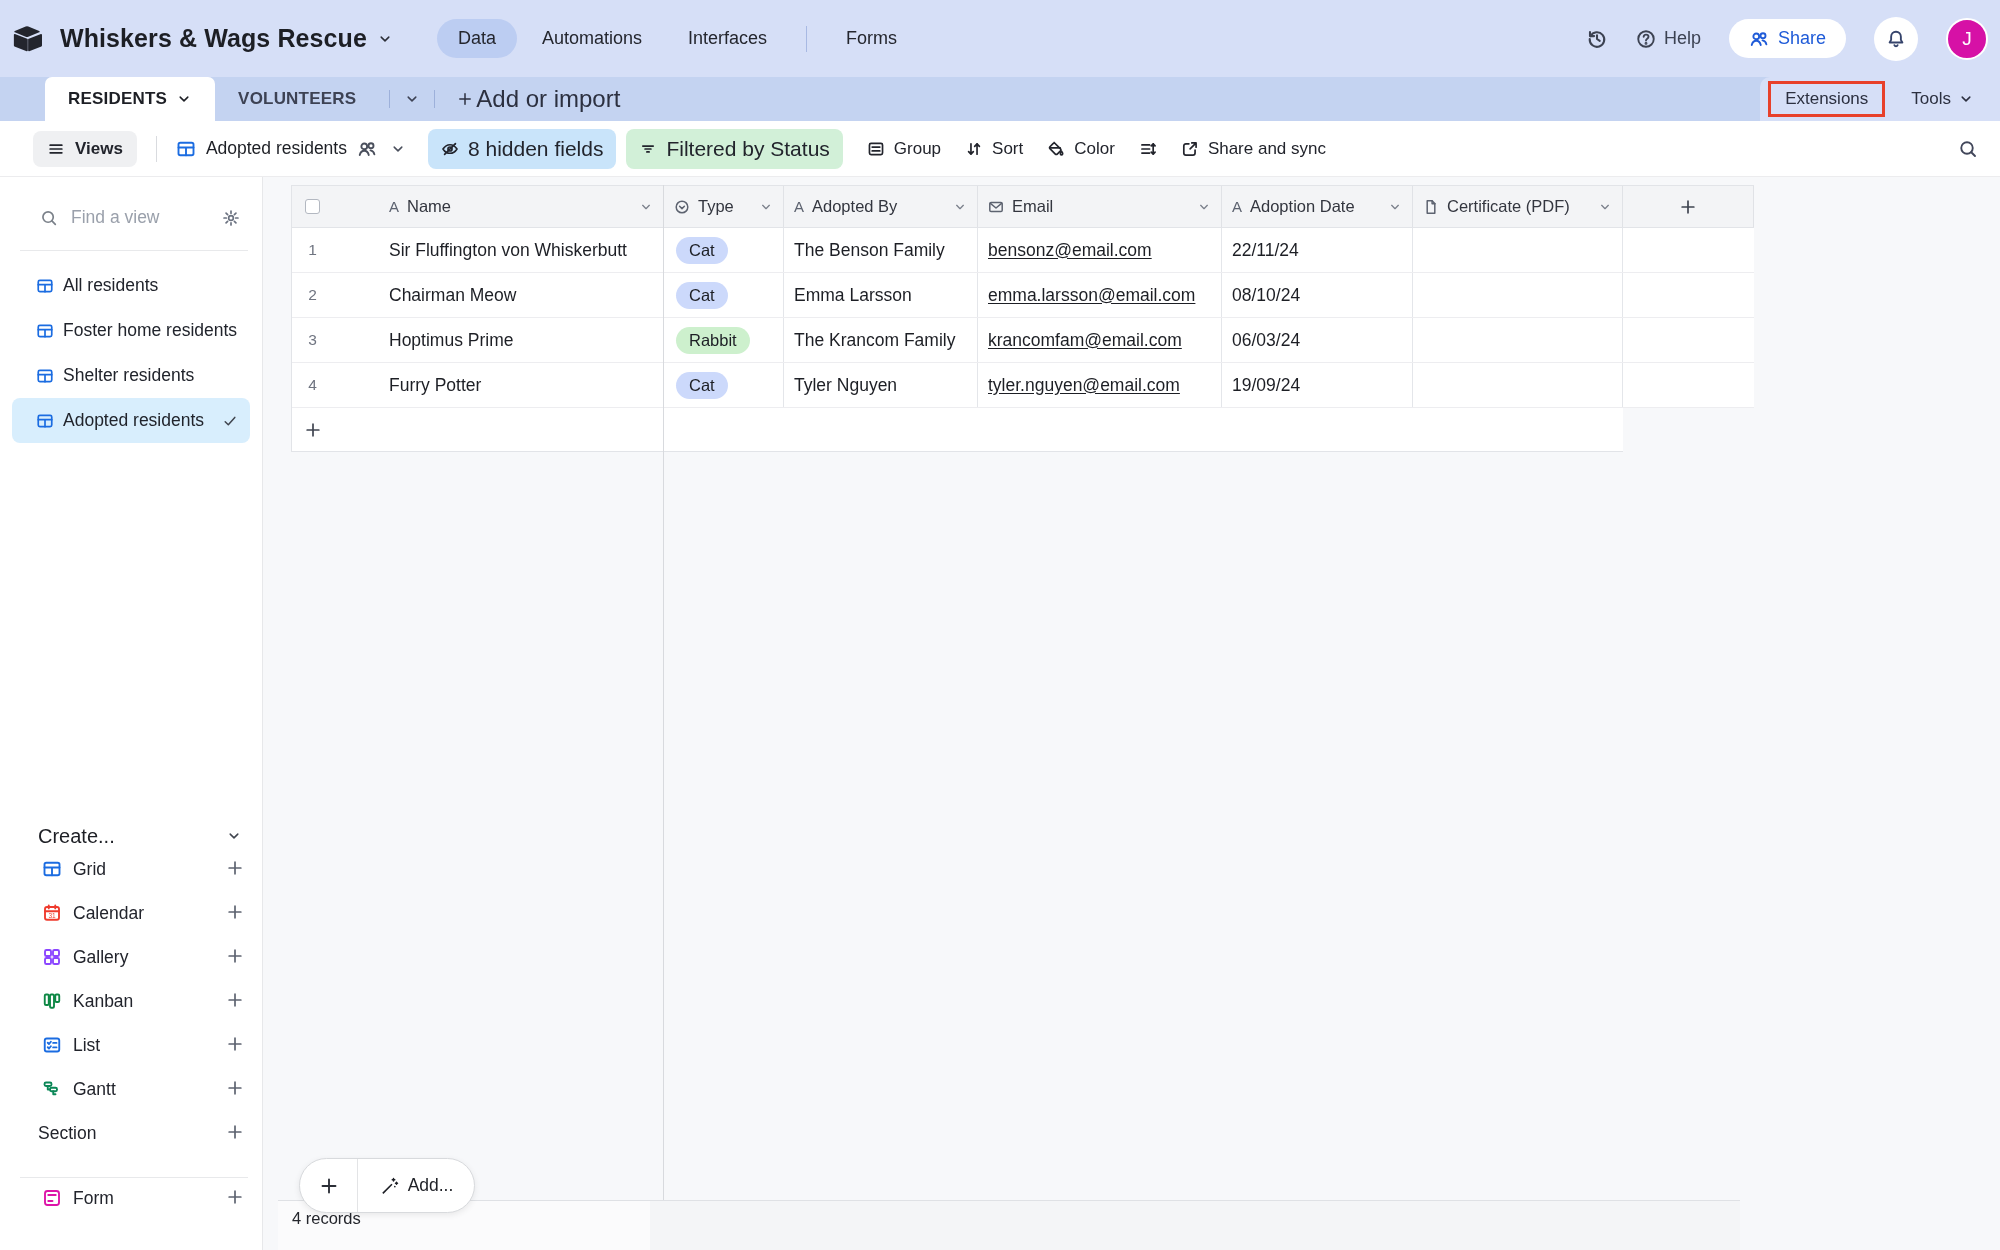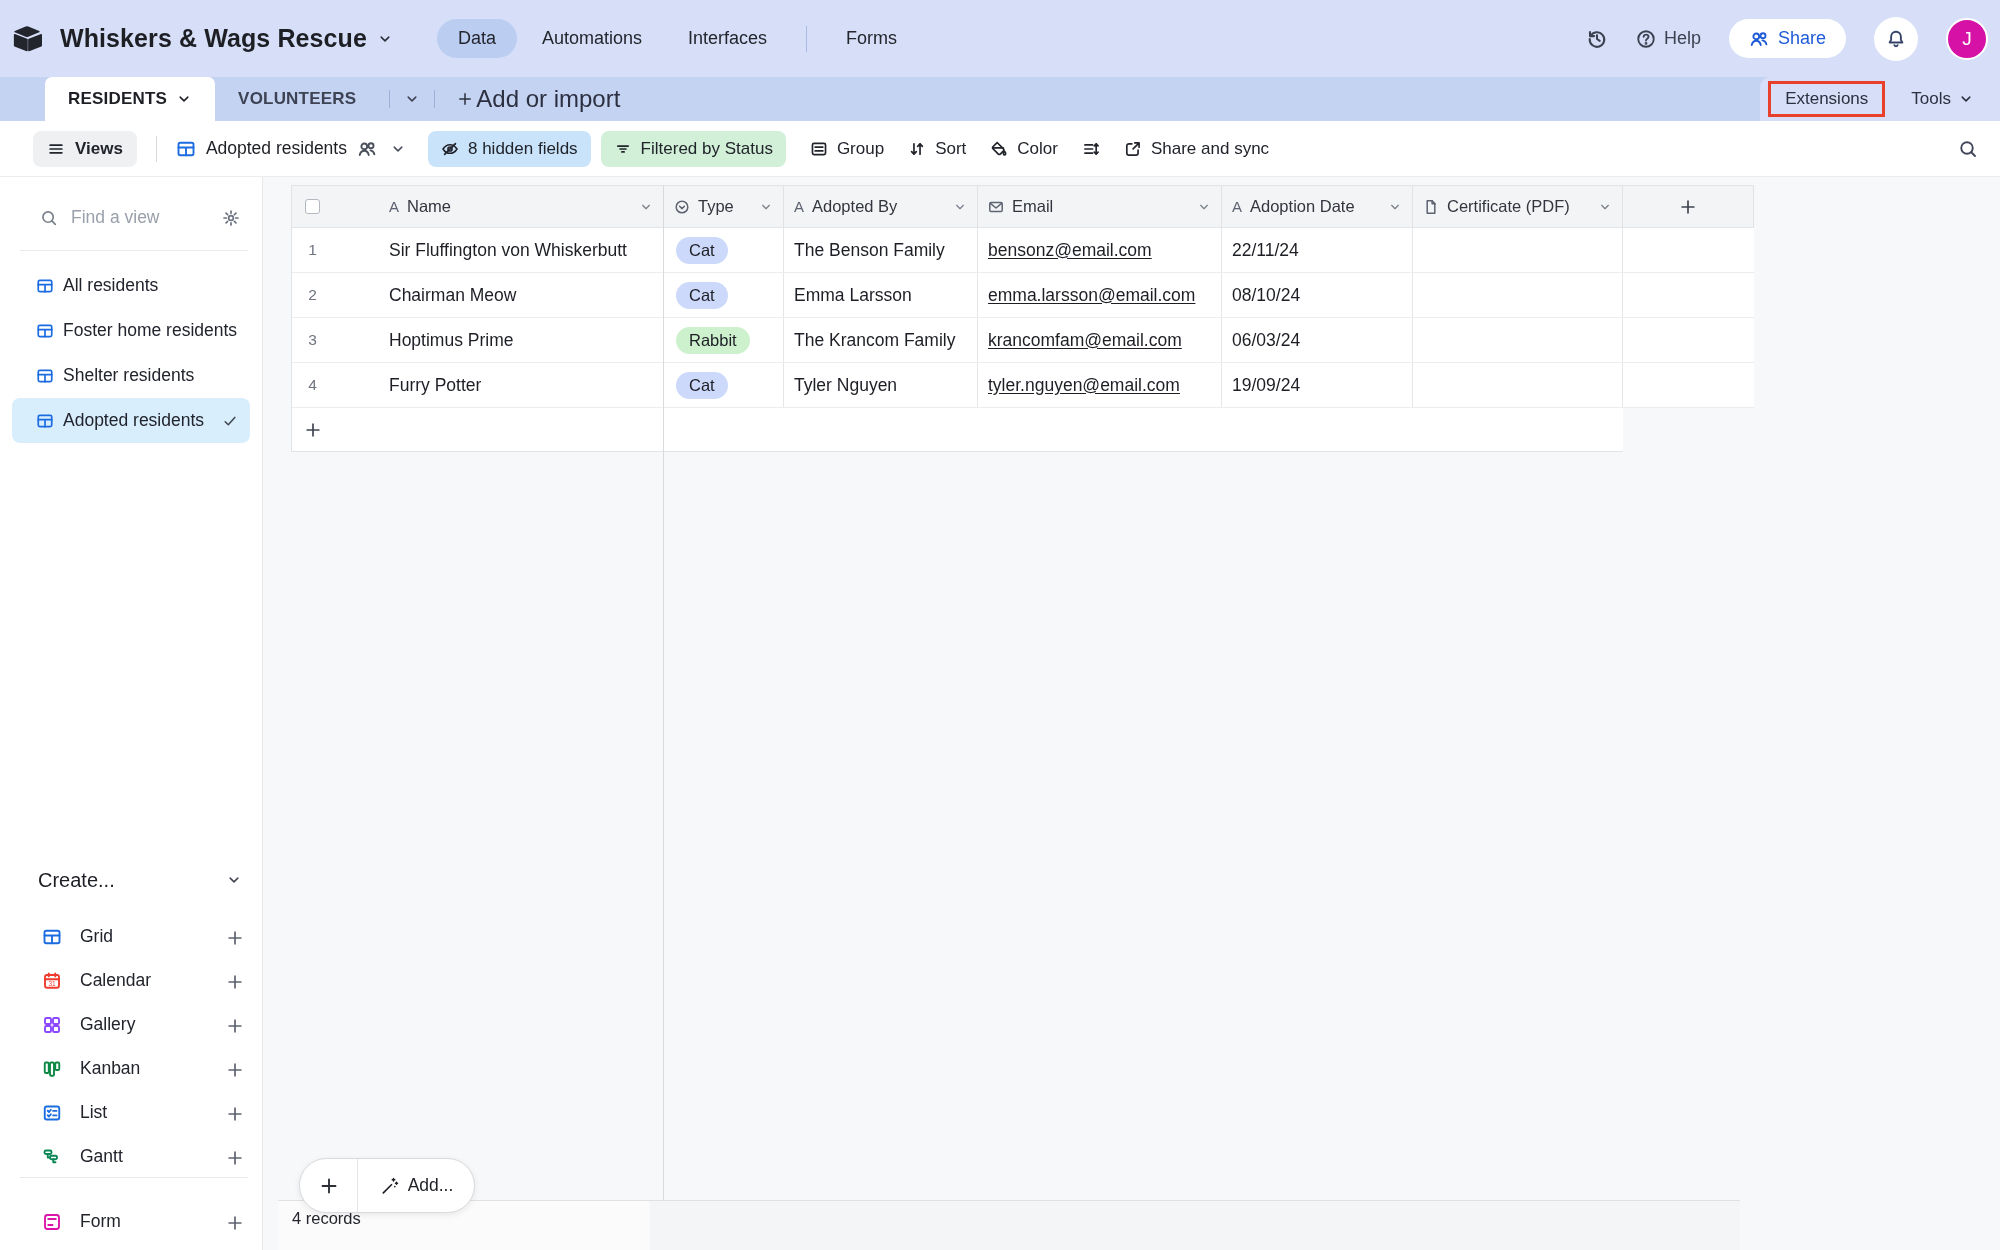--- a/index.html
+++ b/index.html
@@ -38,21 +38,21 @@
   .tools-btn{display:flex;align-items:center;gap:7px;font-size:17px;color:#2c3040}
 
   
   .toolbar{height:56px;background:#fff;display:flex;align-items:center;padding:0 22px 0 33px;border-bottom:1px solid #ececee}
   .views-btn{background:#eff0f2;border-radius:8px;padding:8px 14px;display:flex;align-items:center;gap:10px;font-size:17px;font-weight:700;color:#22242c}
   .tb-sep{width:1px;height:26px;background:#d9dbdf;margin:0 19px}
   .view-control{display:flex;align-items:center;gap:10px;font-size:17.5px;font-weight:500;color:#1d1f25}
   .view-control .grid-ic{color:#1b6ce1}
   .view-control .collab{color:#4a4f5c}
   .view-control .chev{color:#4a4f5c;margin-left:3px}
-  .pill-btn{display:flex;align-items:center;gap:9px;border-radius:8px;padding:8px 13px;font-size:17px;color:#22242c;margin-left:22px}
+  .pill-btn{display:flex;align-items:center;gap:9px;border-radius:8px;padding:8px 13px;font-size:21px;color:#22242c;margin-left:22px}
   .pill-hidden{background:#c9e4fa}
   .pill-filter{background:#d2f0d8;margin-left:10px}
   .tb-btn{display:flex;align-items:center;gap:9px;font-size:17px;color:#22242c;margin-left:24px}
   .tb-iconbtn{margin-left:24px;color:#22242c}
   .tb-search{margin-left:auto;color:#41465a}
 
   
   .sidebar{position:absolute;left:0;top:177px;bottom:0;width:263px;background:#fff;border-right:1px solid #e7e8ea;display:flex;flex-direction:column}
   .find-row{display:flex;align-items:center;height:45px;margin-top:18px;padding:0 22px 0 40px;gap:13px;color:#7a8089}
   .find-input{flex:1;border:none;outline:none;background:transparent;font-family:inherit;font-size:17.5px;color:#1d1f25;min-width:0}
@@ -61,21 +61,21 @@
   .views-list{margin-top:12px}
   .view-item{display:flex;align-items:center;height:45px;margin:0 12px;padding:0 12px 0 24px;border-radius:8px;gap:9px}
   .view-item .ic{color:#1b6ce1}
   .view-item .lbl{font-size:17.5px;font-weight:500;color:#21242c}
   .view-item.selected{background:#d8eefd}
   .view-item .check{margin-left:auto;color:#40454f}
   .side-bottom{margin-top:auto;padding-bottom:18px}
   .create-head{display:flex;align-items:center;height:46px;padding:0 20px 0 38px}
   .create-head .lbl{font-size:20px;font-weight:500;color:#1d1f25}
   .create-head .chev{margin-left:auto;color:#40454f}
-  .create-item{display:flex;align-items:flex-end;height:44px;padding:0 18px 0 42px;gap:18px}
+  .create-item{display:flex;align-items:flex-start;height:44px;padding:0 18px 0 42px;gap:11px}
   .create-item.noicon{padding-left:38px}
   .create-item .lbl{font-size:17.5px;color:#22242c}
   .create-item .plus{margin-left:auto;color:#5d6370}
   .form-hr{height:1px;background:#e8e9eb;margin:10px 14px 10px 20px}
 
   
   .main{position:absolute;left:263px;top:177px;right:0;bottom:0;background:#f7f8fa;overflow:hidden}
   .grid{position:absolute;left:28px;top:8px;border-left:1px solid #e2e4e8}
   .grid-head{display:flex;height:43px;background:#f3f4f6;border-top:1px solid #e2e4e8;border-bottom:1px solid #e2e4e8}
   .hcell{display:flex;align-items:center;gap:8px;padding:0 10px;font-size:16.5px;color:#33363f;border-right:1px solid #e0e2e6}
@@ -461,20 +461,28 @@
               <path d="M4.6 5.6v2.8h1.8M9 9.8v2.4h1.8"></path>
             </svg>
           </span>
           <span class="lbl" data-interactable="false">Gantt</span>
           <span class="ic i18 plus" data-interactable="false">
             <svg viewBox="0 0 16 16" fill="none" stroke="currentColor" stroke-width="1.5" stroke-linecap="round" stroke-linejoin="round">
               <path d="M8 2.8v10.4M2.8 8h10.4"></path>
             </svg>
           </span>
         </div>
+        <div class="create-item noicon" data-interactable="true">
+          <span class="lbl" data-interactable="false">Section</span>
+          <span class="ic i18 plus" data-interactable="false">
+            <svg viewBox="0 0 16 16" fill="none" stroke="currentColor" stroke-width="1.5" stroke-linecap="round" stroke-linejoin="round">
+              <path d="M8 2.8v10.4M2.8 8h10.4"></path>
+            </svg>
+          </span>
+        </div>
       </div>
     <div class="form-hr" data-interactable="false"></div>
     <div id="form-slot" data-interactable="false">
         <div class="create-item" data-interactable="true">
           <span class="ic i20" data-interactable="false" style="color: rgb(221, 20, 168);">
             <svg viewBox="0 0 16 16" fill="none" stroke="currentColor" stroke-width="1.5" stroke-linecap="round" stroke-linejoin="round">
               <rect x="2.4" y="2.4" width="11.2" height="11.2" rx="2"></rect>
               <path d="M5 5.6h6M5 10.4h3.4"></path>
             </svg>
           </span>

